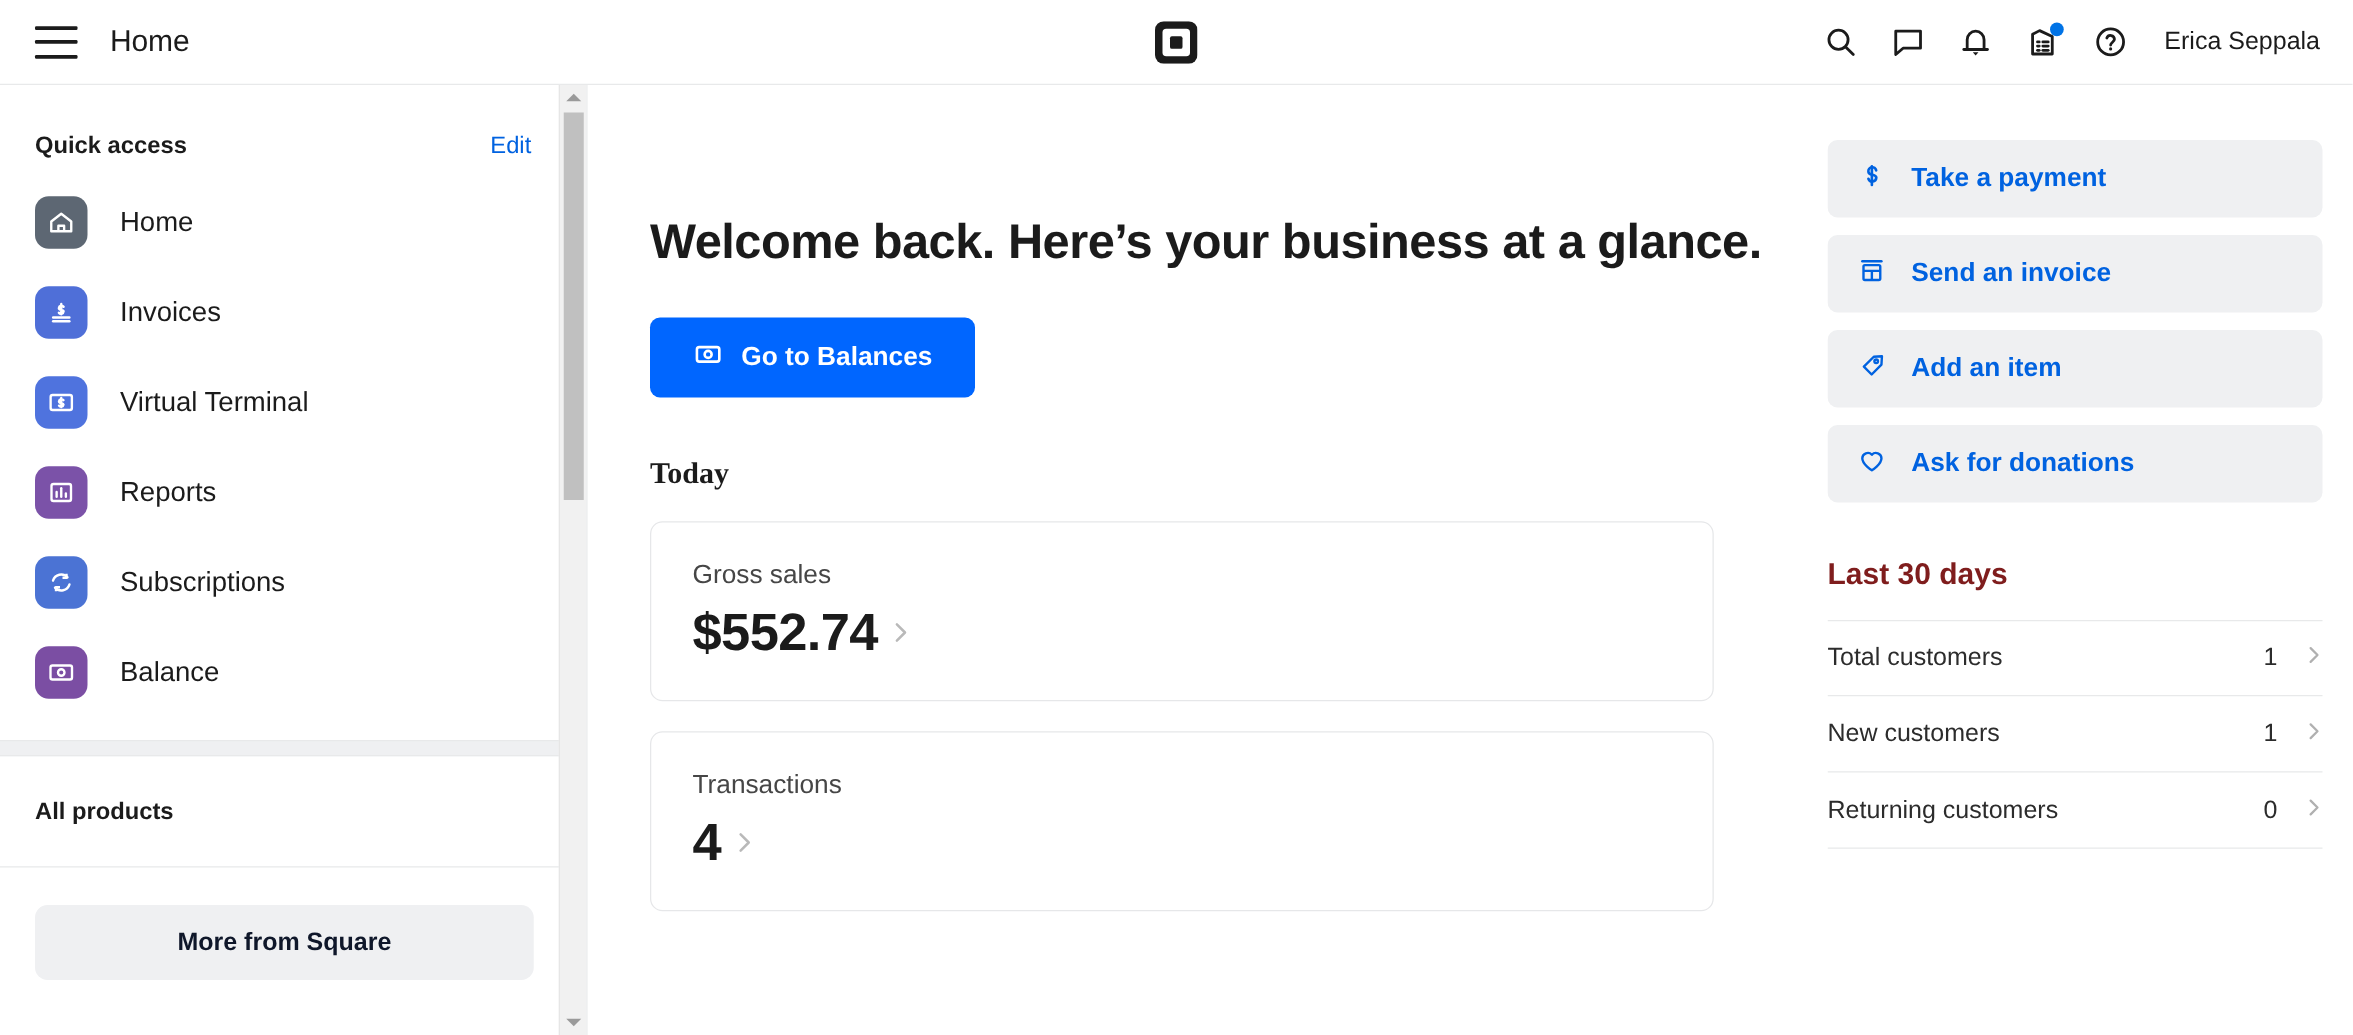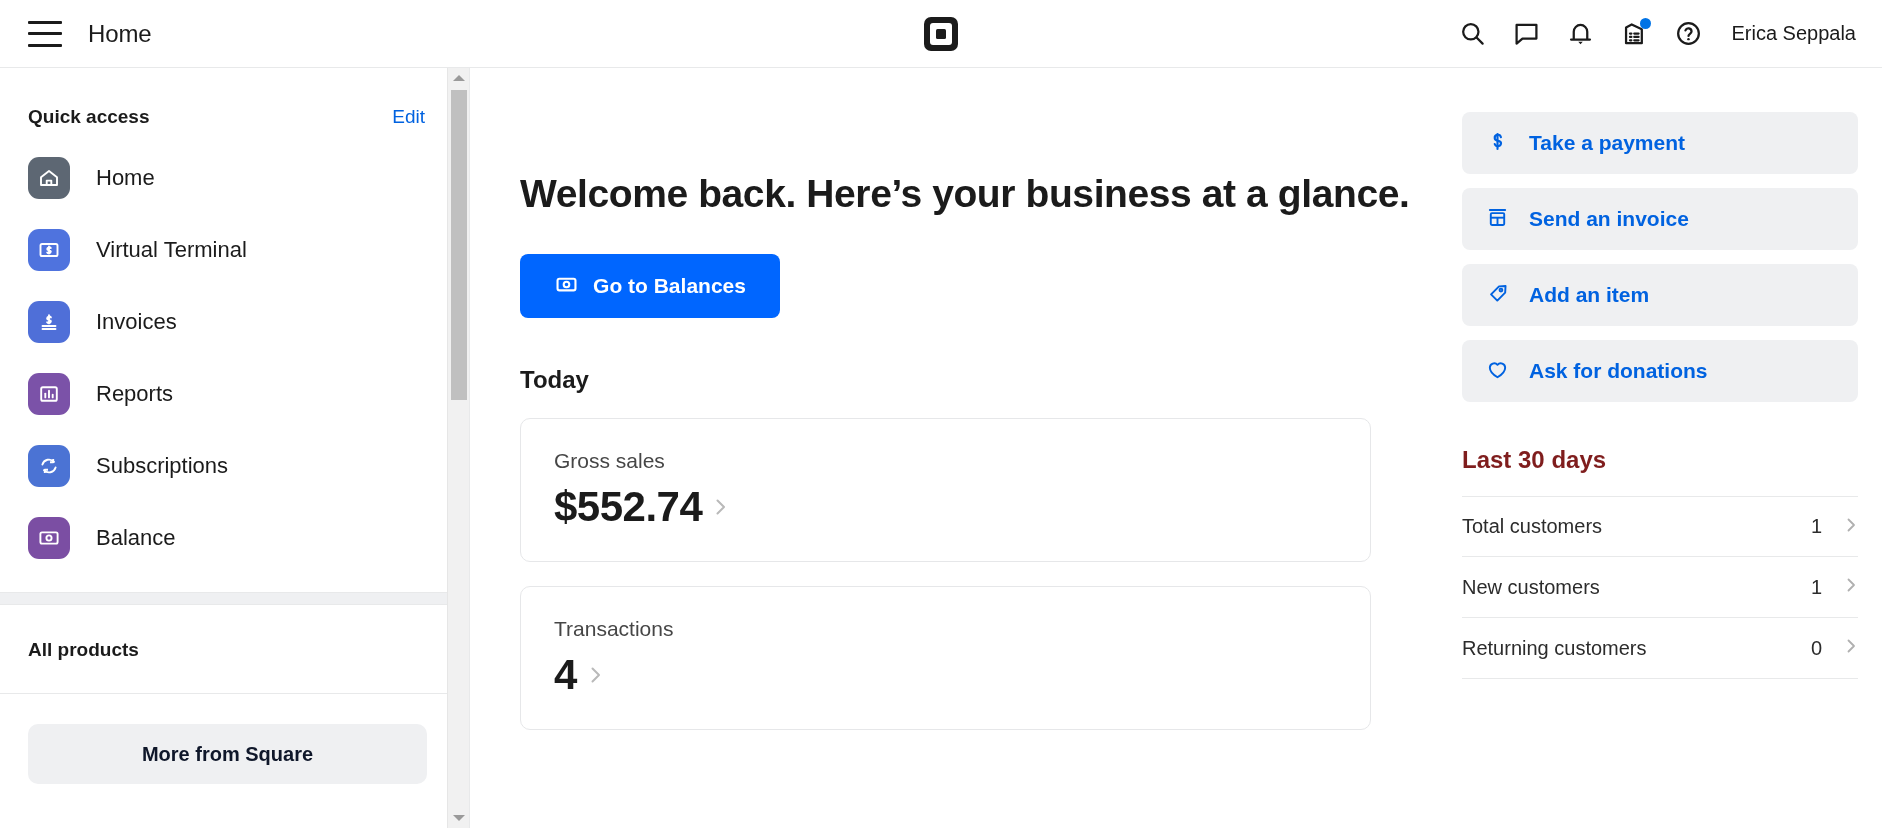--- a/index.html
+++ b/index.html
@@ -211,20 +211,21 @@
     gap: 14px;
     cursor: pointer;
     border: none;
   }
   .balances-btn .lbl { font-size: 21px; font-weight: bold; color: #ffffff; }
   .today-title {
     margin: 48px 0 0 49px;
     font-size: 24px;
     font-weight: bold;
     color: #1b1b1b;
+    font-family: Liberation Serif, serif;
   }
   .stat-card {
     margin: 24px 0 0 49px;
     width: 851px;
     border: 1px solid #e6e7e9;
     border-radius: 10px;
     background: #ffffff;
     padding: 30px 0 30px 33px;
     cursor: pointer;
   }
@@ -350,38 +351,38 @@
         <div class="qa-icon" style="background:#5d6773">
           <svg width="24" height="24" viewBox="0 0 24 24" fill="none" stroke="#ffffff" stroke-width="1.9">
             <path d="M4 11.2L12 5l8 6.2V19H4z" stroke-linejoin="round"></path>
             <path d="M9.7 19v-4.4h4.6V19" stroke-linejoin="round"></path>
           </svg>
         </div>
         <div class="qa-label">Home</div>
       </div>
 
       <div class="qa-item">
-        <div class="qa-icon" style="background:#4f73de">
-          <svg width="24" height="24" viewBox="0 0 24 24" fill="none" stroke="#ffffff" stroke-width="1.9">
-            <rect x="3.5" y="6" width="17" height="12" rx="1.6"></rect>
-            <path d="M12 8.4v7.2M13.8 10.1a2 2 0 00-3.6 1c0 1.8 3.6 0.9 3.6 2.5a2 2 0 01-3.6 0.9" stroke-linecap="round"></path>
-          </svg>
-        </div>
-        <div class="qa-label">Virtual Terminal</div>
-      </div>
-
-      <div class="qa-item">
         <div class="qa-icon" style="background:#4f6fd8">
           <svg width="24" height="24" viewBox="0 0 24 24" fill="none" stroke="#ffffff" stroke-width="1.9">
             <path d="M12 5.2v8.2M13.9 7.4a2.1 2.1 0 00-3.8 1.1c0 1.9 3.8 1 3.8 2.7a2.1 2.1 0 01-3.8 1" stroke-linecap="round"></path>
             <line x1="5.5" y1="16" x2="18.5" y2="16" stroke-linecap="round"></line>
             <line x1="5.5" y1="19" x2="18.5" y2="19" stroke-linecap="round"></line>
           </svg>
         </div>
         <div class="qa-label">Invoices</div>
+      </div>
+
+      <div class="qa-item">
+        <div class="qa-icon" style="background:#4f73de">
+          <svg width="24" height="24" viewBox="0 0 24 24" fill="none" stroke="#ffffff" stroke-width="1.9">
+            <rect x="3.5" y="6" width="17" height="12" rx="1.6"></rect>
+            <path d="M12 8.4v7.2M13.8 10.1a2 2 0 00-3.6 1c0 1.8 3.6 0.9 3.6 2.5a2 2 0 01-3.6 0.9" stroke-linecap="round"></path>
+          </svg>
+        </div>
+        <div class="qa-label">Virtual Terminal</div>
       </div>
 
       <div class="qa-item">
         <div class="qa-icon" style="background:#7b52a8">
           <svg width="24" height="24" viewBox="0 0 24 24" fill="none" stroke="#ffffff" stroke-width="1.9">
             <rect x="4.2" y="5.2" width="15.6" height="13.6" rx="1.6"></rect>
             <line x1="8.3" y1="15.4" x2="8.3" y2="11.6" stroke-linecap="round"></line>
             <line x1="12" y1="15.4" x2="12" y2="8.6" stroke-linecap="round"></line>
             <line x1="15.7" y1="15.4" x2="15.7" y2="12.8" stroke-linecap="round"></line>
           </svg>

